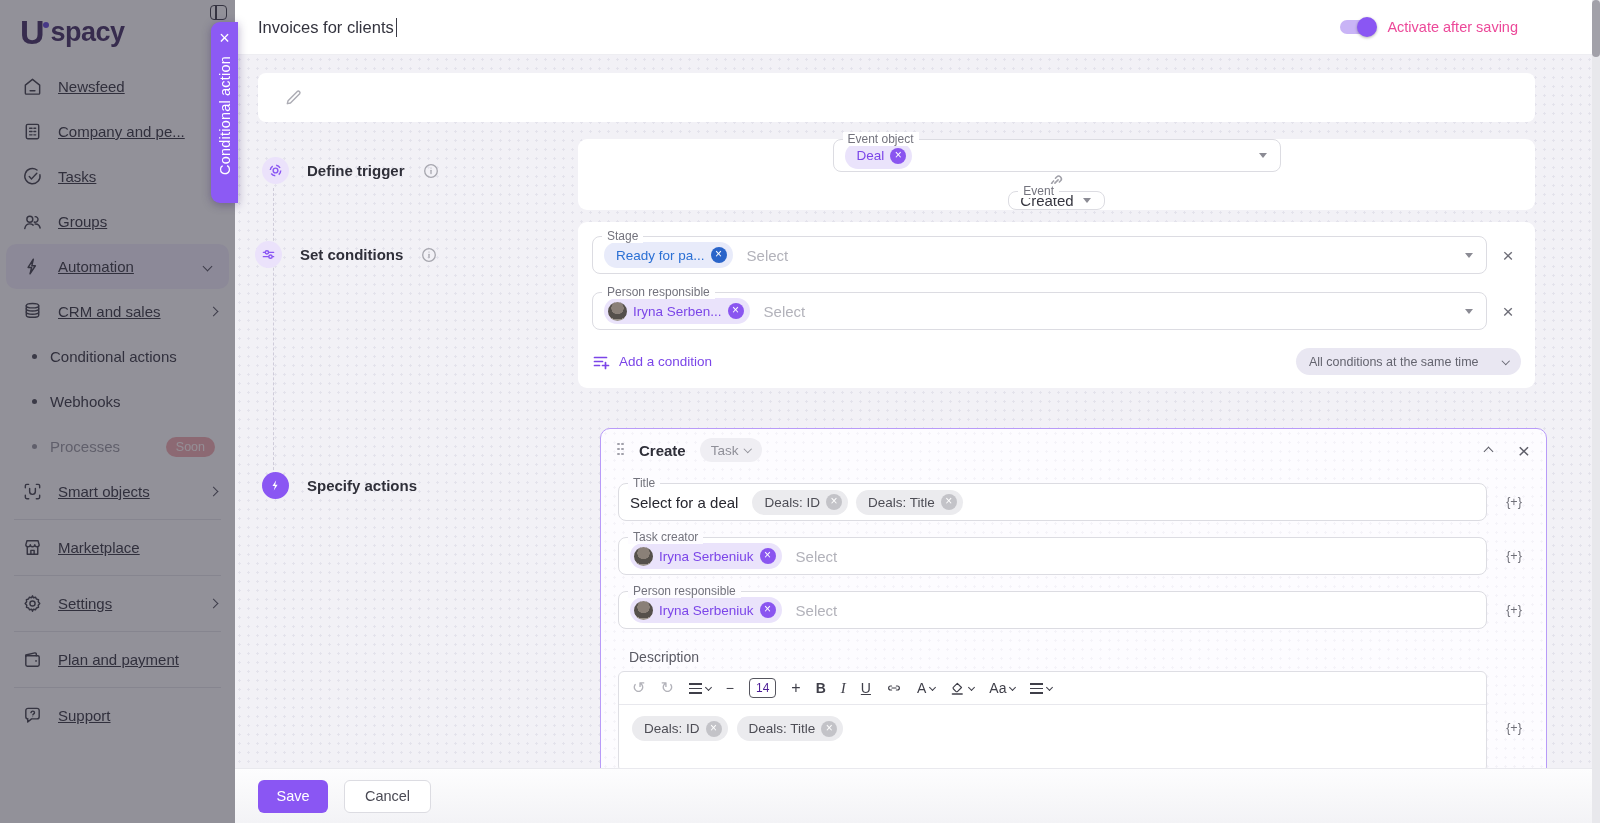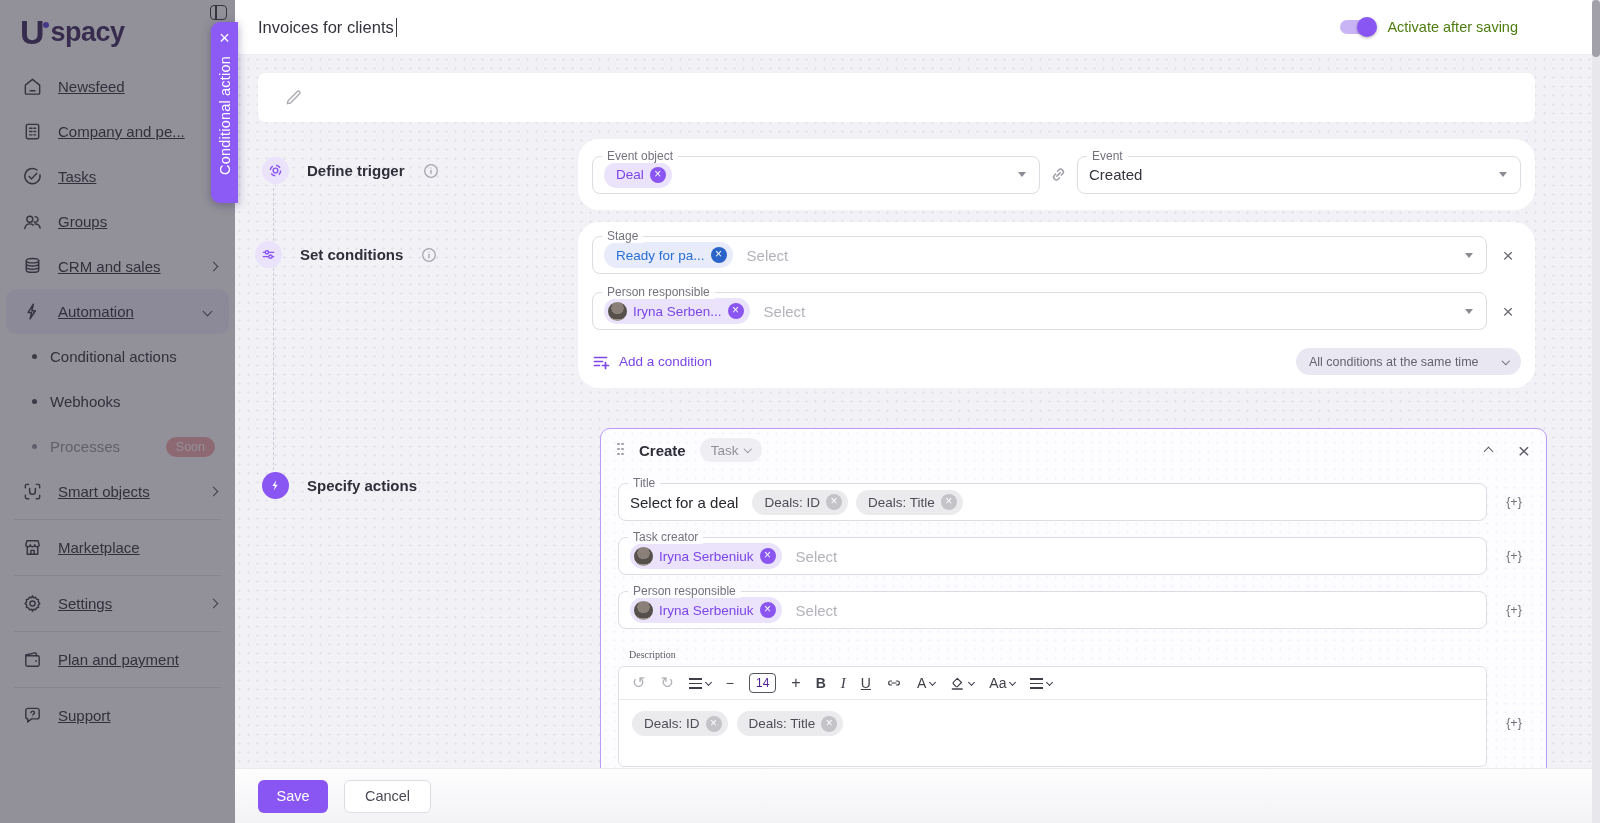--- a/index.html
+++ b/index.html
@@ -37,39 +37,39 @@
 
   
   .panel { position:absolute; left:235px; top:0; width:1357px; height:823px; background:#fff; z-index:10; }
   .topbar { height:55px; background:#fff; display:flex; align-items:center; justify-content:space-between; padding:0 74px 0 23px; border-bottom:1px solid #EEEEF2; }
   .title-wrap { display:flex; align-items:center; }
   .title { font-size:16.5px; font-weight:500; color:#33333E; }
   .caret { width:1.5px; height:19px; background:#3A3A44; margin-left:2px; }
   .activate { display:flex; align-items:center; gap:13px; }
   .switch { position:relative; width:34px; height:14px; border-radius:7px; background:#C9B4F6; cursor:pointer; flex:none; }
   .switch .knob { position:absolute; right:-3px; top:-3px; width:20px; height:20px; border-radius:50%; background:#8A56F3; box-shadow:0 1px 3px rgba(0,0,0,0.3); }
-  .switch-label { font-size:14.5px; color:#4d7c0f; }
+  .switch-label { font-size:14.5px; color:#ec4899; }
 
   .content { position:relative; height:713px; overflow:hidden; background-color:#F2F1F6;
     background-image:radial-gradient(rgba(115,105,150,0.11) 1px, transparent 1.2px); background-size:9px 9px; }
 
   .desc-card { position:absolute; left:23px; top:18px; width:1277px; height:49px; background:#fff; border-radius:8px; display:flex; align-items:center; padding:0 26px; }
   .desc-text { font-size:15px; color:#3C3C46; flex:1; }
   .desc-text b { color:#2B2B35; }
   .pencil { width:19px; height:19px; flex:none; cursor:pointer; }
 
   .connector { position:absolute; left:38px; top:133px; height:297px; border-left:1.5px dashed #CFCCDA; }
 
   .sec-head { position:absolute; display:flex; align-items:center; gap:18px; }
   .sec-ic { width:27px; height:27px; border-radius:50%; background:#EBE2FB; display:flex; align-items:center; justify-content:center; flex:none; z-index:2; }
   .sec-ic.solid { background:#8A56F3; }
   .sec-label { font-size:15px; font-weight:700; color:#2F2F39; }
   .info-ic { width:16px; height:16px; }
 
-  .white-card { position:absolute; background:#fff; border-radius:21px; }
+  .white-card { position:absolute; background:#fff; border-radius:9px;flex-direction:column; }
 
   
   .field { position:relative; height:38px; border:1px solid #DCDCE2; border-radius:8px; background:#fff; display:flex; align-items:center; padding:0 30px 0 11px; gap:8px; cursor:pointer; }
   .flabel { position:absolute; top:-8px; left:9px; font-size:12px; color:#73737D; background:#fff; padding:0 5px; white-space:nowrap; }
   .sel-arrow { position:absolute; right:13px; width:0; height:0; border-left:4.5px solid transparent; border-right:4.5px solid transparent; border-top:5.5px solid #8B8B94; }
   .placeholder { font-size:15px; color:#B2B2BA; margin-left:6px; }
   .sel-value { font-size:15px; color:#35353F; }
 
   .chip { display:inline-flex; align-items:center; gap:6px; height:26px; padding:0 6px 0 12px; border-radius:13px; font-size:13.5px; white-space:nowrap; flex:none; }
   .chip .xb { width:16px; height:16px; border-radius:50%; color:#fff; font-size:12px; line-height:15px; text-align:center; cursor:pointer; flex:none; }
@@ -109,21 +109,21 @@
   .type-pill { display:flex; align-items:center; gap:7px; background:#EFEEF3; color:#8F8F98; border-radius:12px; height:24px; padding:0 11px; font-size:13.5px; cursor:pointer; }
   .type-pill .chv { width:5.5px; height:5.5px; border-width:1.4px; margin-top:-3px; }
   .cc-head-right { margin-left:auto; display:flex; align-items:center; gap:26px; color:#5F5F69; }
   .cc-head-right .chv { width:7px; height:7px; margin-top:3px; cursor:pointer; }
   .cc-close { font-size:21px; line-height:1; cursor:pointer; }
   .crow { display:flex; align-items:center; gap:12px; margin:16px 17px 0; }
   .crow .field { flex:1; background:#fff; }
   .crow .flabel { background:#FDFCFF; }
   .plus-btn { width:30px; text-align:center; color:#6F6F78; font-size:12.5px; cursor:pointer; flex:none; }
   .title-text { font-size:15px; color:#26262E; margin-right:6px; white-space:nowrap; }
-  .desc-label { margin:20px 17px 6px 28px; font-size:10px; color:#5A5A64;font-family:Liberation Serif, serif; }
+  .desc-label { margin:20px 17px 6px 28px; font-size:14px; color:#5A5A64; }
   .desc-wrap { display:flex; align-items:flex-start; gap:12px; margin:0 17px; }
   .editor { flex:1; background:#fff; border:1px solid #DEDEE4; border-radius:6px; overflow:hidden; }
   .toolbar { height:33px; border-bottom:1px solid #E8E8ED; display:flex; align-items:center; gap:15px; padding:0 13px; color:#3F3F49; font-size:14px; }
   .tbtn { cursor:pointer; display:flex; align-items:center; gap:4px; line-height:1; }
   .tbtn.dis { color:#B3B3BA; }
   .tbtn .chv { width:5px; height:5px; border-width:1.4px; margin-top:-2px; color:#3F3F49; }
   .ic-lines { display:inline-block; width:13px; height:11px; background:repeating-linear-gradient(#3F3F49 0 1.6px, transparent 1.6px 4.7px); }
   .fs-box { border:1.2px solid #55555E; border-radius:4px; font-size:12px; padding:2px 6px; color:#4c1d95; }
   .tb-b { font-weight:800; }
   .tb-i { font-style:italic; font-family:"Liberation Serif", serif; font-size:15px; }
@@ -179,36 +179,36 @@
     </div>
     <div class="sb-item">
       <svg class="stroke" viewBox="0 0 22 22">
           <circle cx="8.2" cy="8.6" r="3.1"></circle>
           <path d="M2.9 18.4c.6-3.1 2.6-4.9 5.3-4.9 1.4 0 2.6.5 3.5 1.3"></path>
           <path d="M13.8 5.9a2.9 2.9 0 1 1-1 5.6"></path>
           <path d="M13.7 13.6c2.7-.2 4.6 1.4 5.3 4.2"></path>
         </svg>
       <span class="sb-label">Groups</span>
     </div>
+    <div class="sb-item active">
+      <svg class="stroke" viewBox="0 0 22 22">
+          <path d="M11.9 3.3L6.4 12h3.7l-1.7 6.7L14 10.2h-3.7z"></path>
+        </svg>
+      <span class="sb-label">Automation</span>
+      <span class="chv sb-chv"></span>
+    </div>
     <div class="sb-item">
       <svg class="stroke" viewBox="0 0 22 22">
           <ellipse cx="11" cy="4.9" rx="6.5" ry="2.3"></ellipse>
           <path d="M4.5 4.9v3.3c0 1.3 2.9 2.3 6.5 2.3s6.5-1 6.5-2.3V4.9"></path>
           <path d="M4.5 8.2v3.3c0 1.3 2.9 2.3 6.5 2.3s6.5-1 6.5-2.3V8.2"></path>
           <path d="M4.5 11.5v3.3c0 1.3 2.9 2.3 6.5 2.3s6.5-1 6.5-2.3v-3.3"></path>
         </svg>
       <span class="sb-label">CRM and sales</span>
       <span class="chv right sb-chv"></span>
-    </div>
-    <div class="sb-item active">
-      <svg class="stroke" viewBox="0 0 22 22">
-          <path d="M11.9 3.3L6.4 12h3.7l-1.7 6.7L14 10.2h-3.7z"></path>
-        </svg>
-      <span class="sb-label">Automation</span>
-      <span class="chv sb-chv"></span>
     </div>
     <div class="sb-sub">
       <span class="bullet"></span>
       <span>Conditional actions</span>
     </div>
     <div class="sb-sub">
       <span class="bullet"></span>
       <span>Webhooks</span>
     </div>
     <div class="sb-sub disabled">

